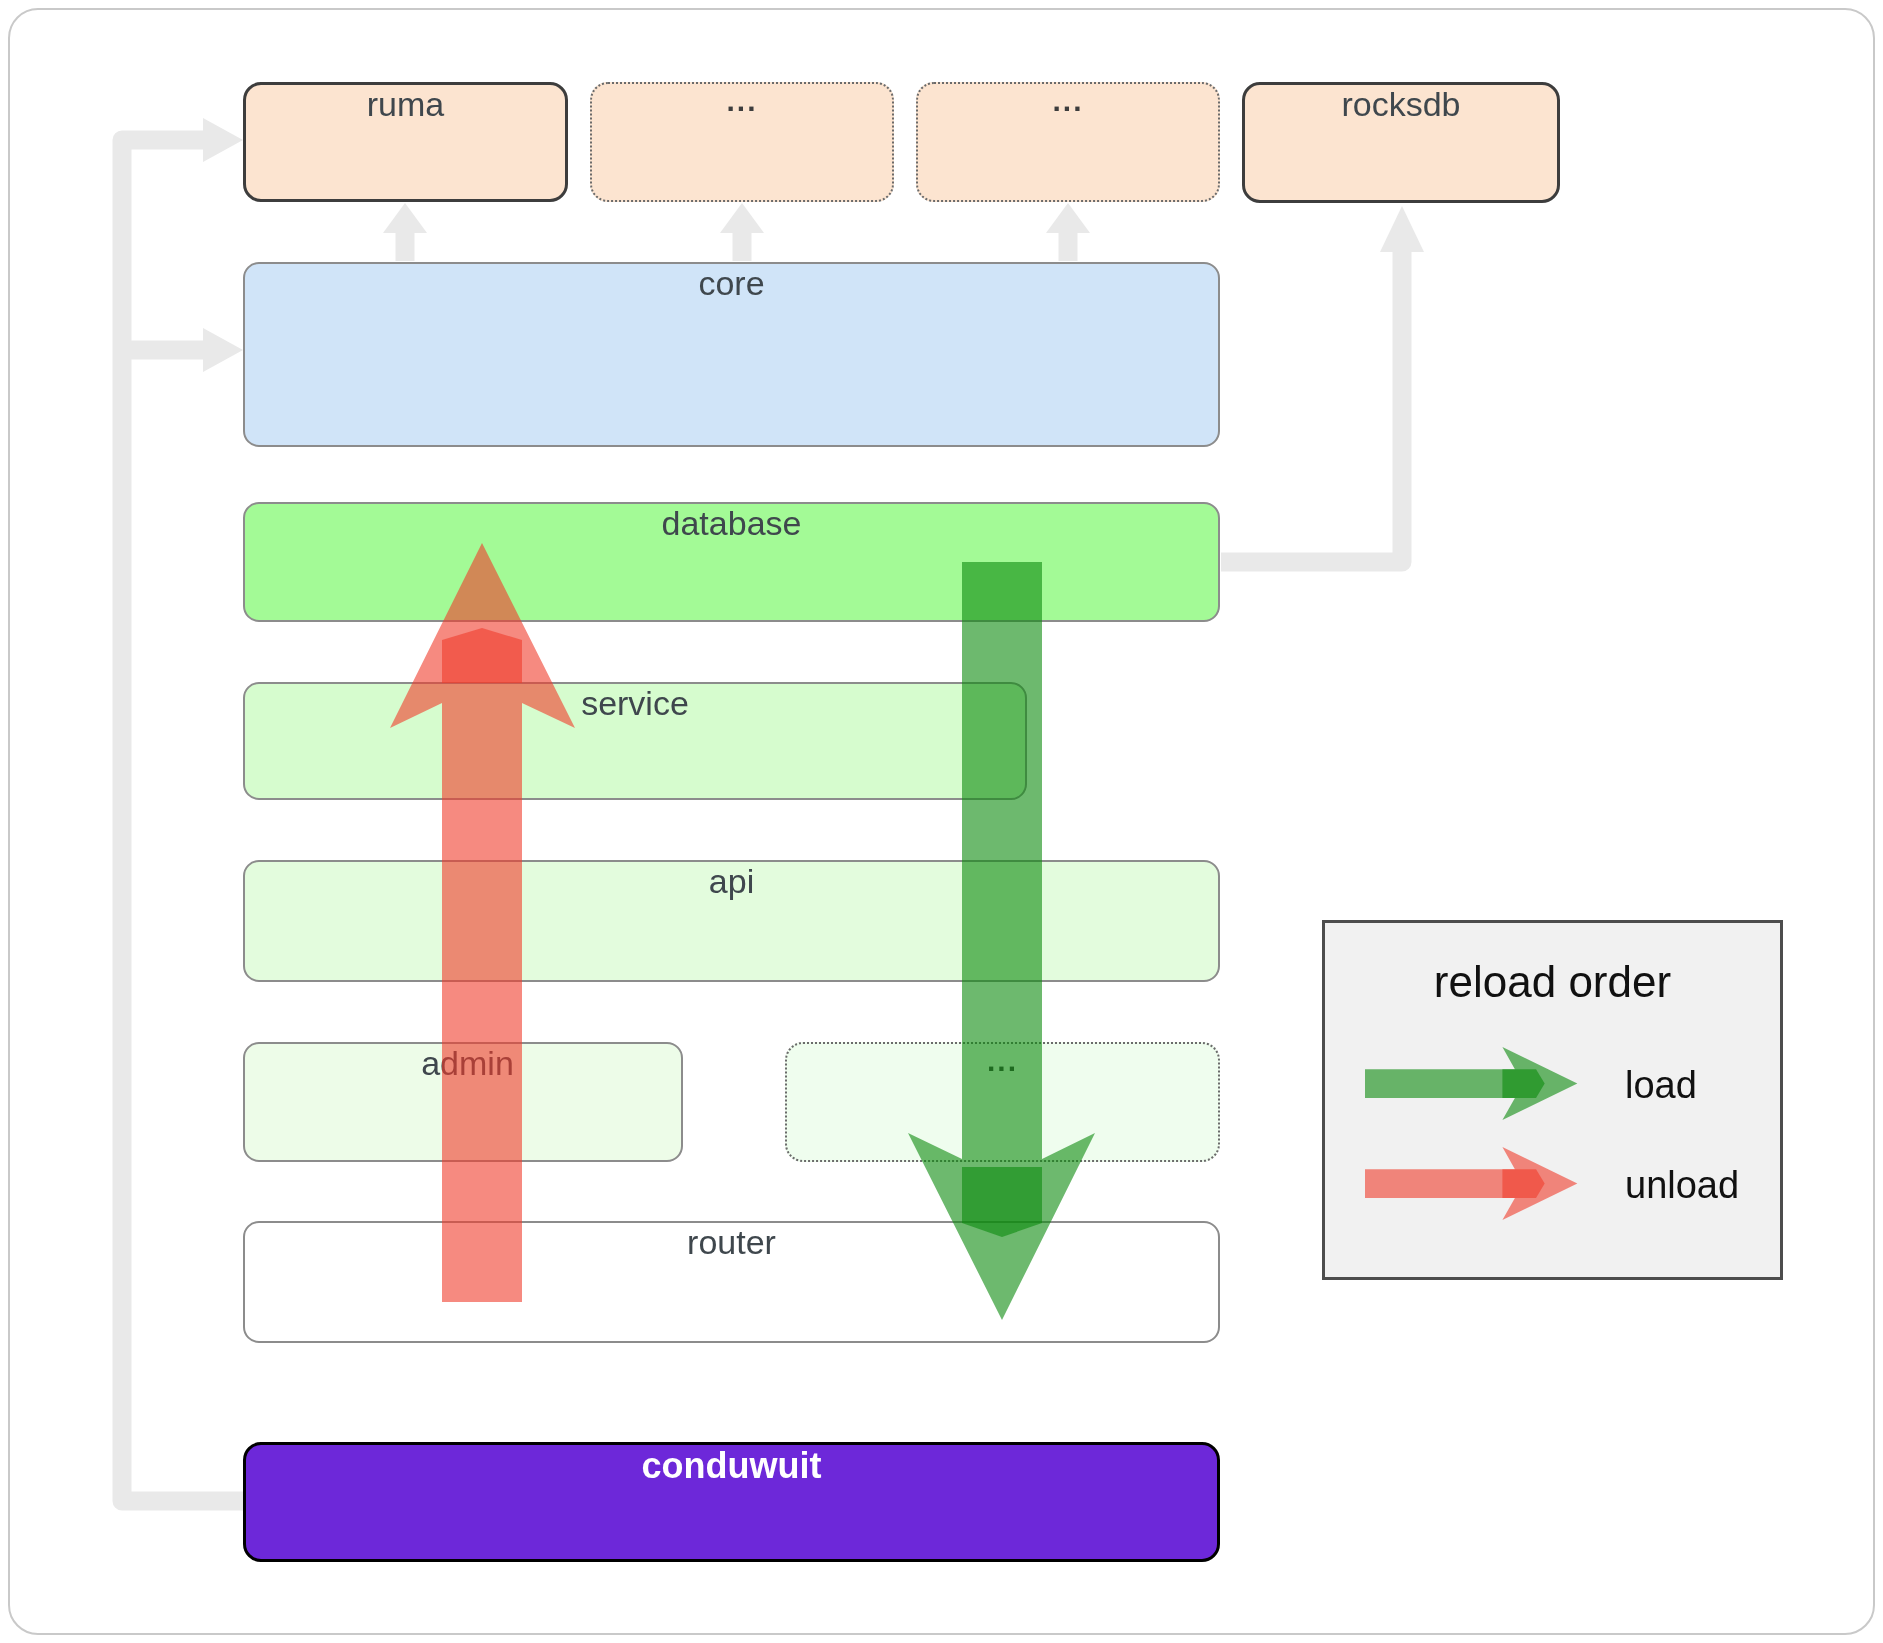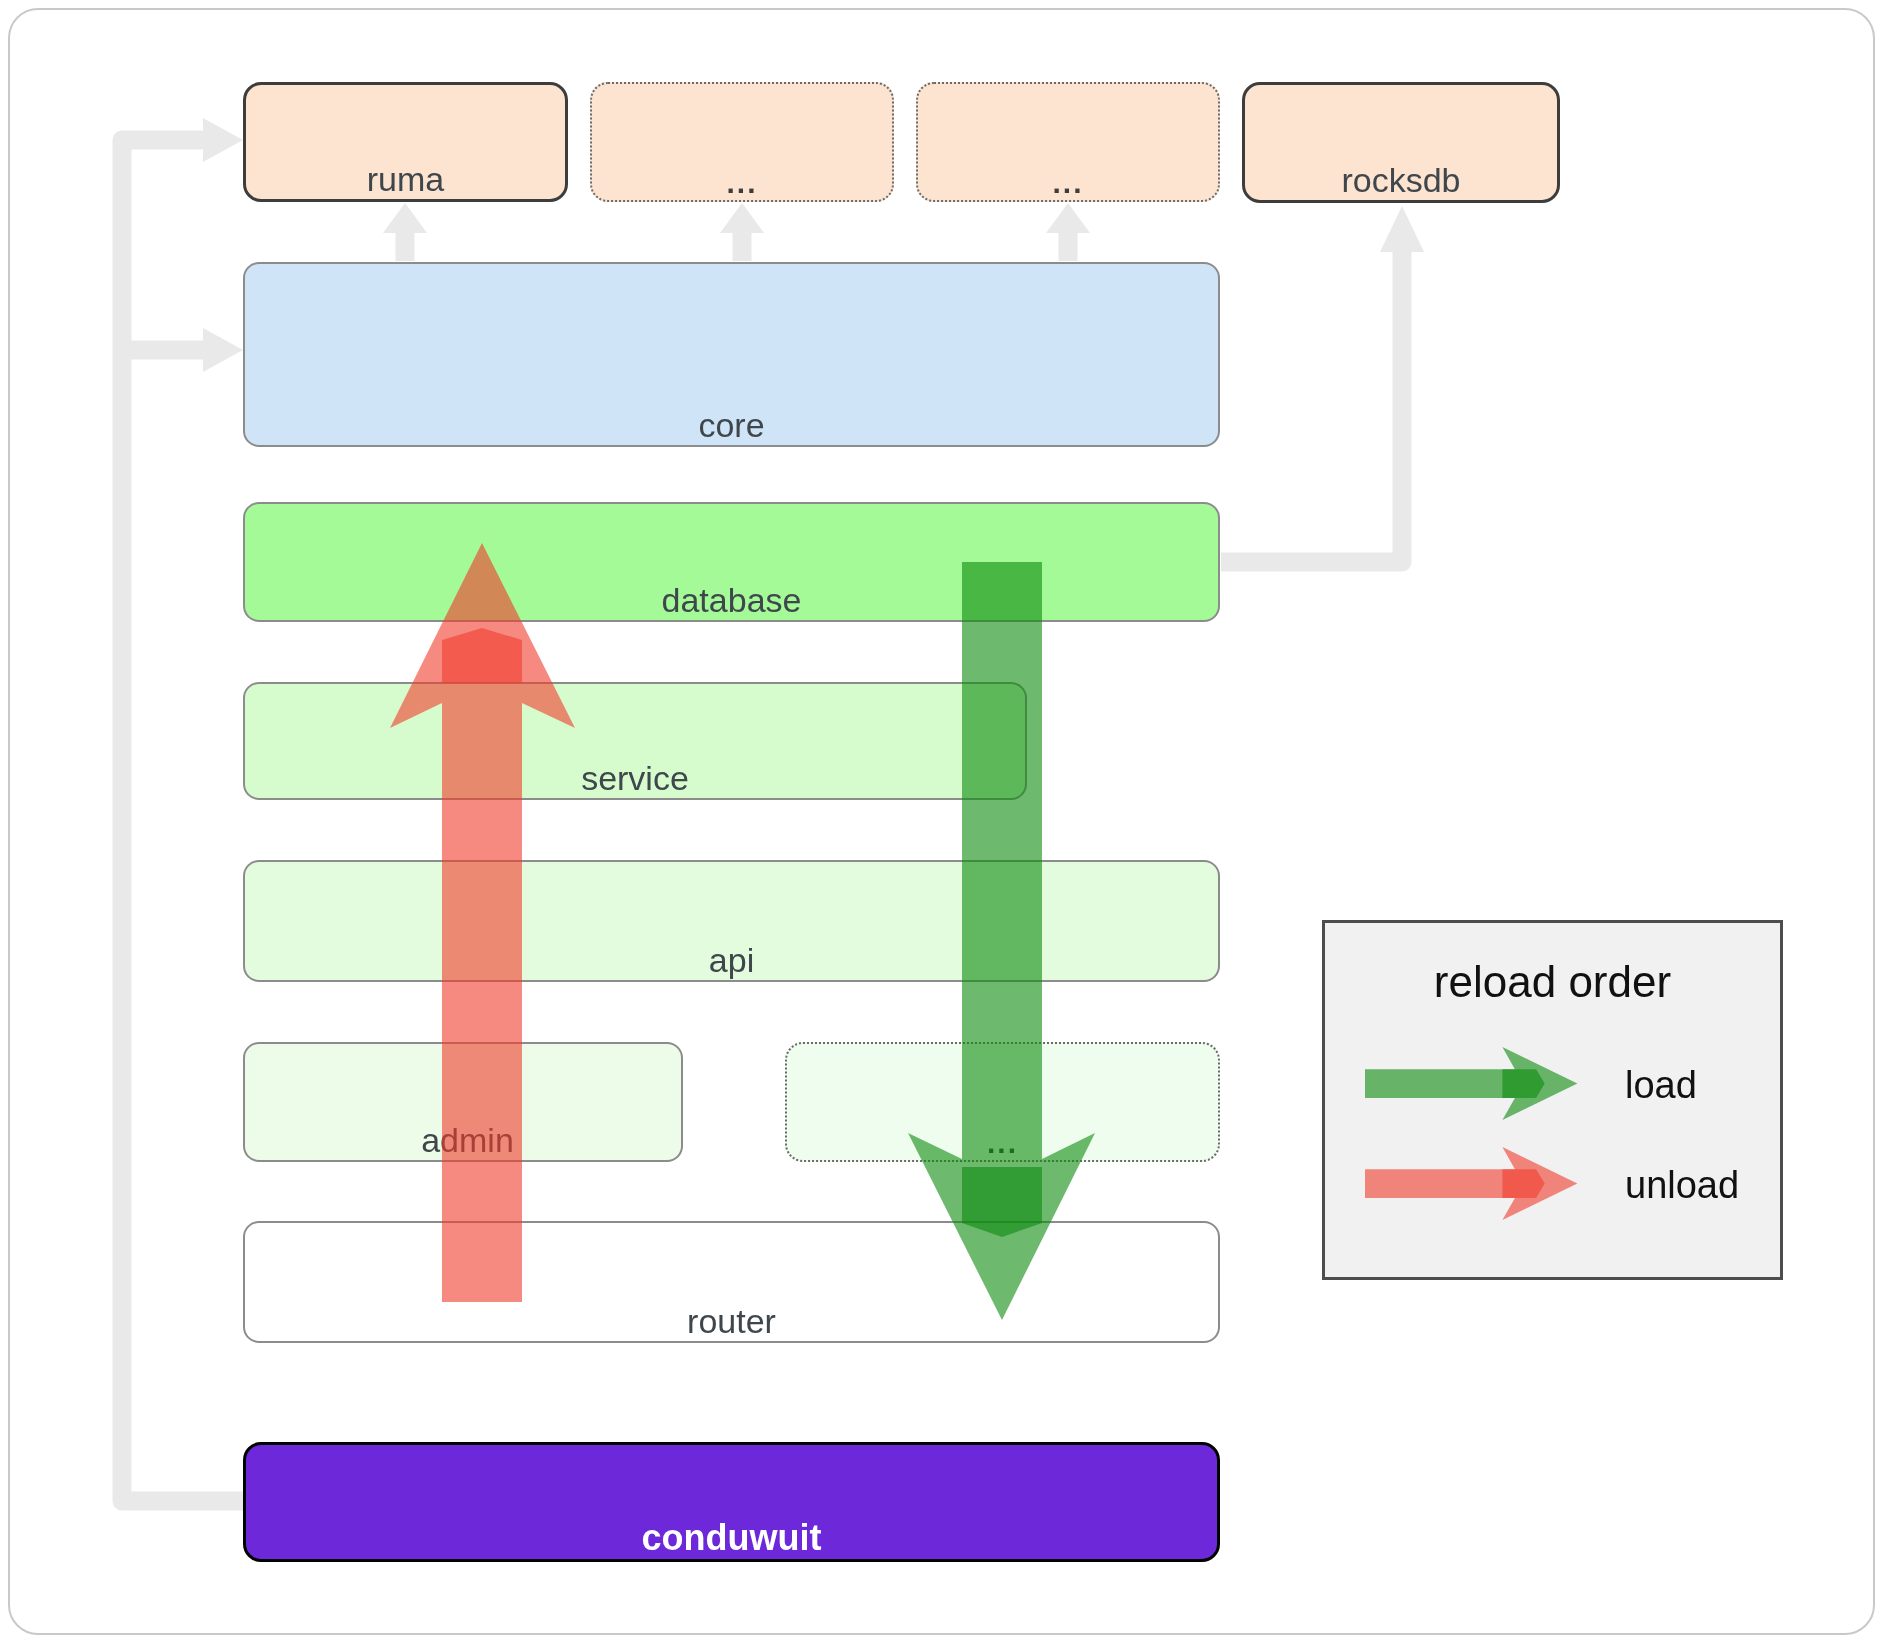--- a/index.html
+++ b/index.html
@@ -18,21 +18,21 @@
   #frame {
     position: absolute;
     left: 8px; top: 8px; right: 8px; bottom: 8px;
     border: 2px solid #c9c9c9;
     border-radius: 30px;
   }
   .box {
     position: absolute;
     box-sizing: border-box;
     display: flex;
-    align-items: flex-end;
+    align-items: flex-start;
     justify-content: center;
     font-size: 34px;
     color: #3f474d;
     border-radius: 16px;
     background: #ffffff;
     border: 2px solid #8c8c8c;
   }
   .box .lbl { pointer-events: none; }
   .solid-dark { border: 3px solid #3d3d3d; border-radius: 18px; }
   .dotted { border: 2px dotted #6b6b6b; border-radius: 18px; }

